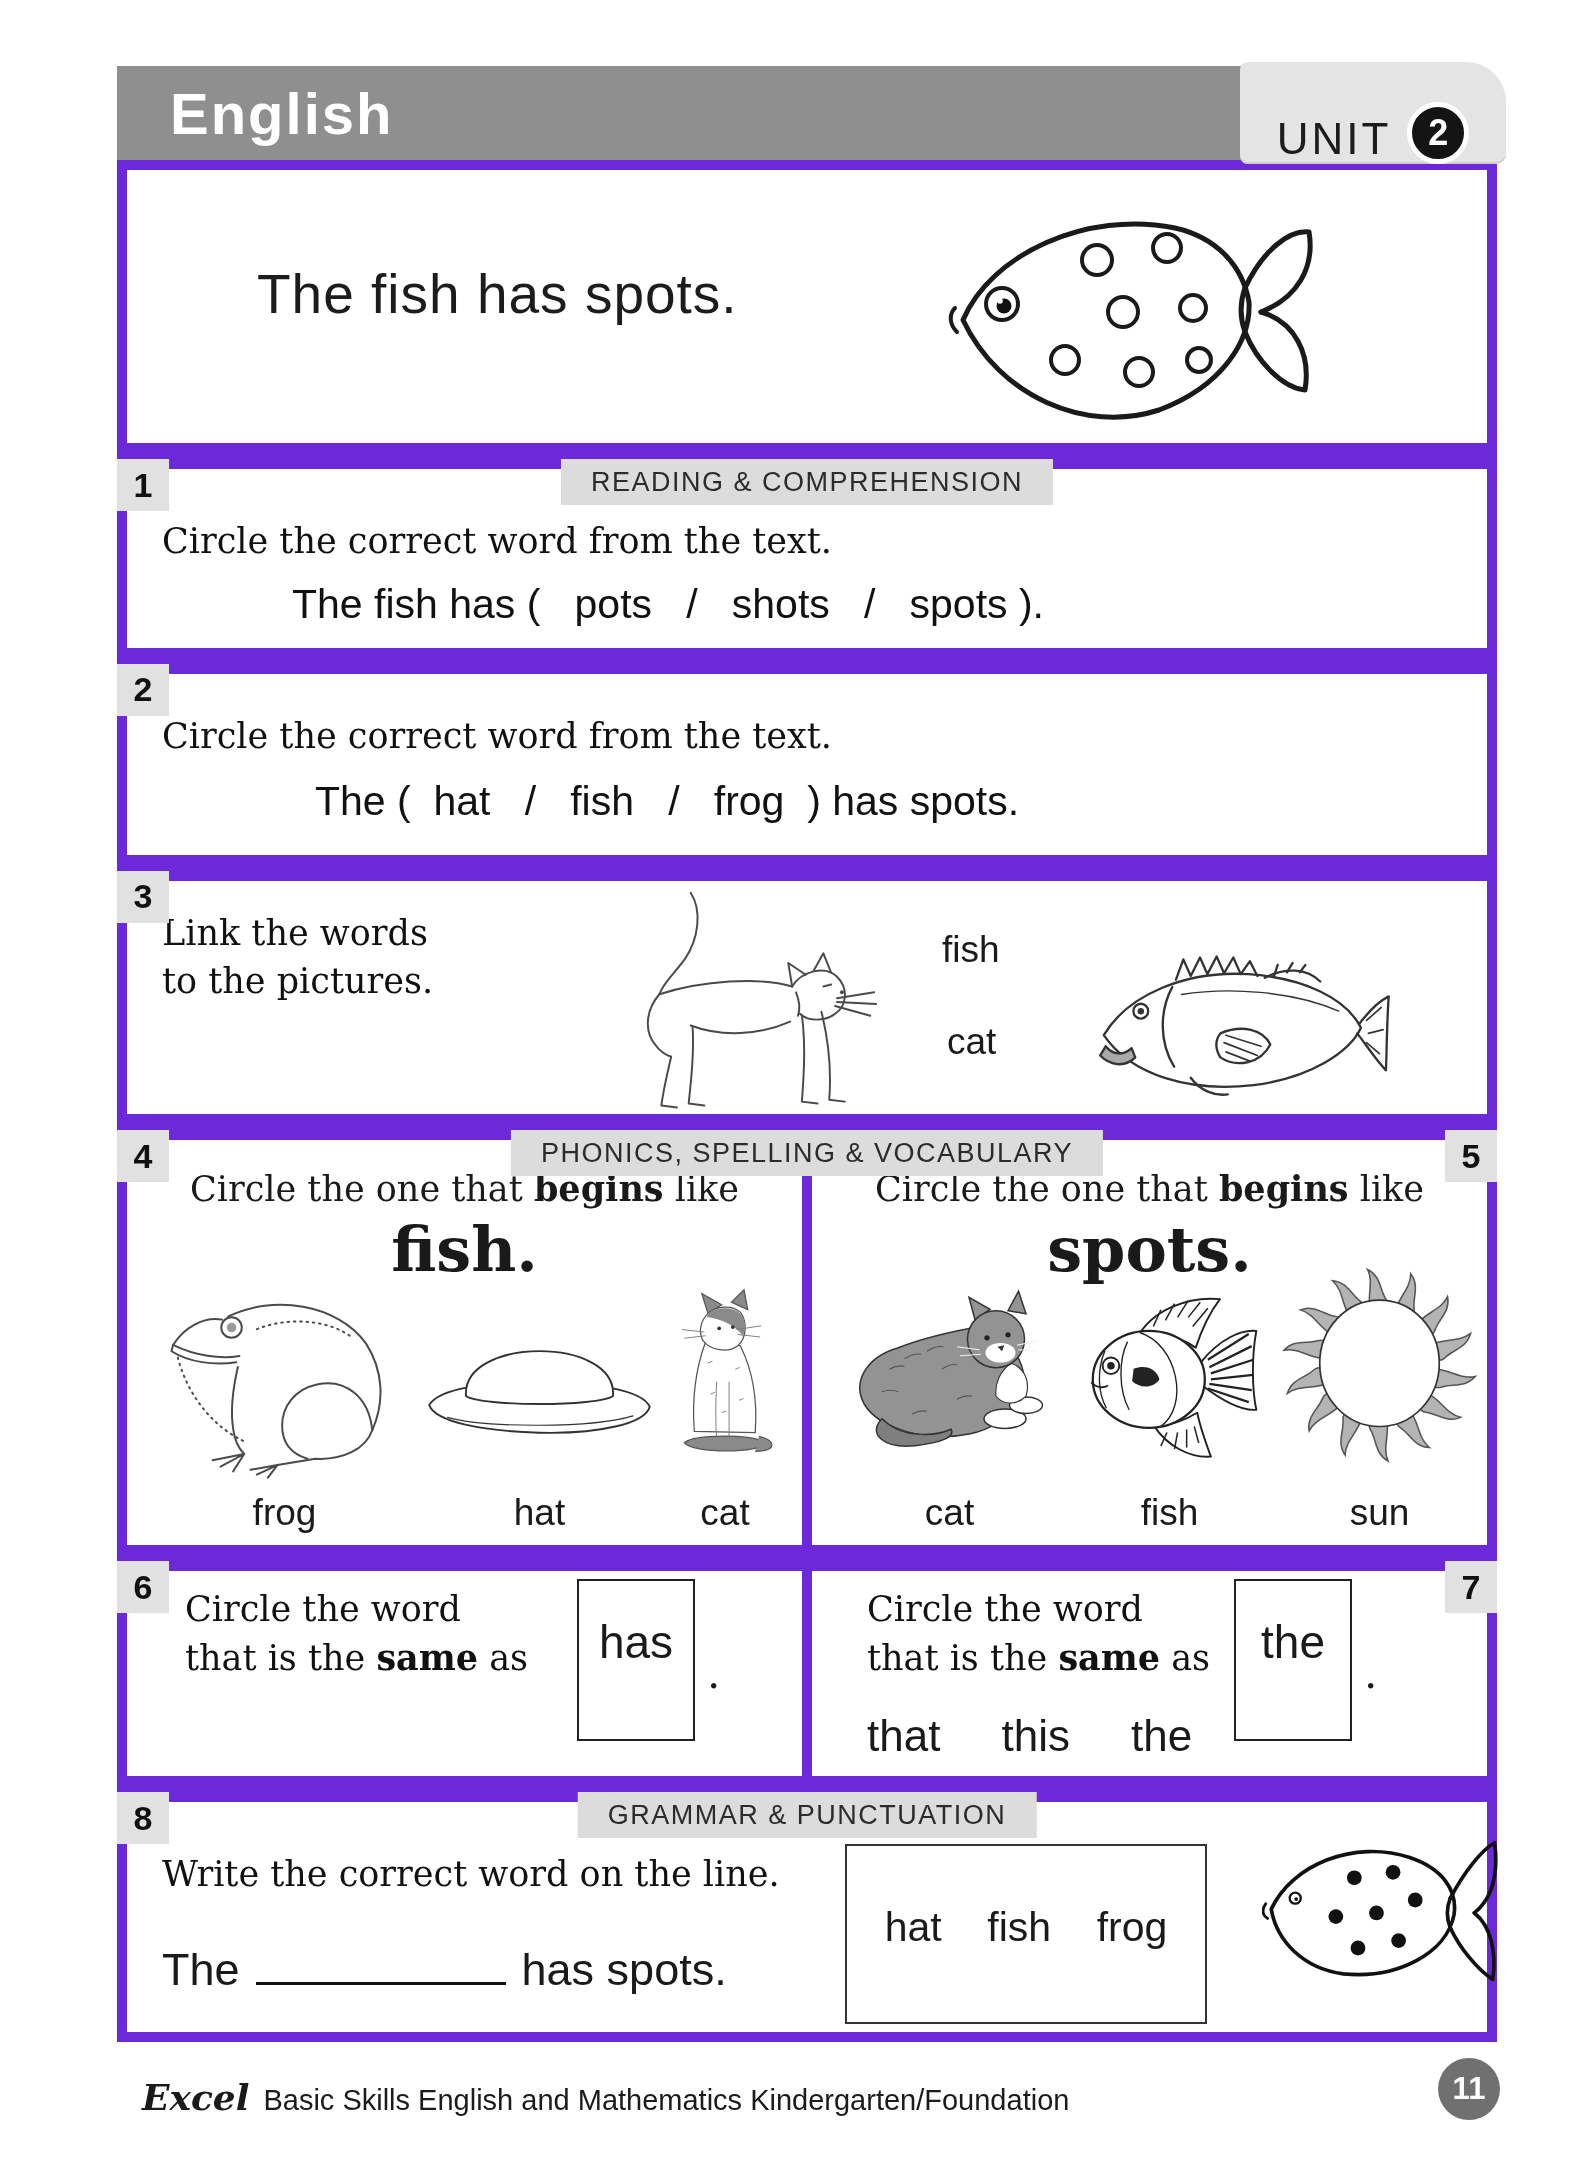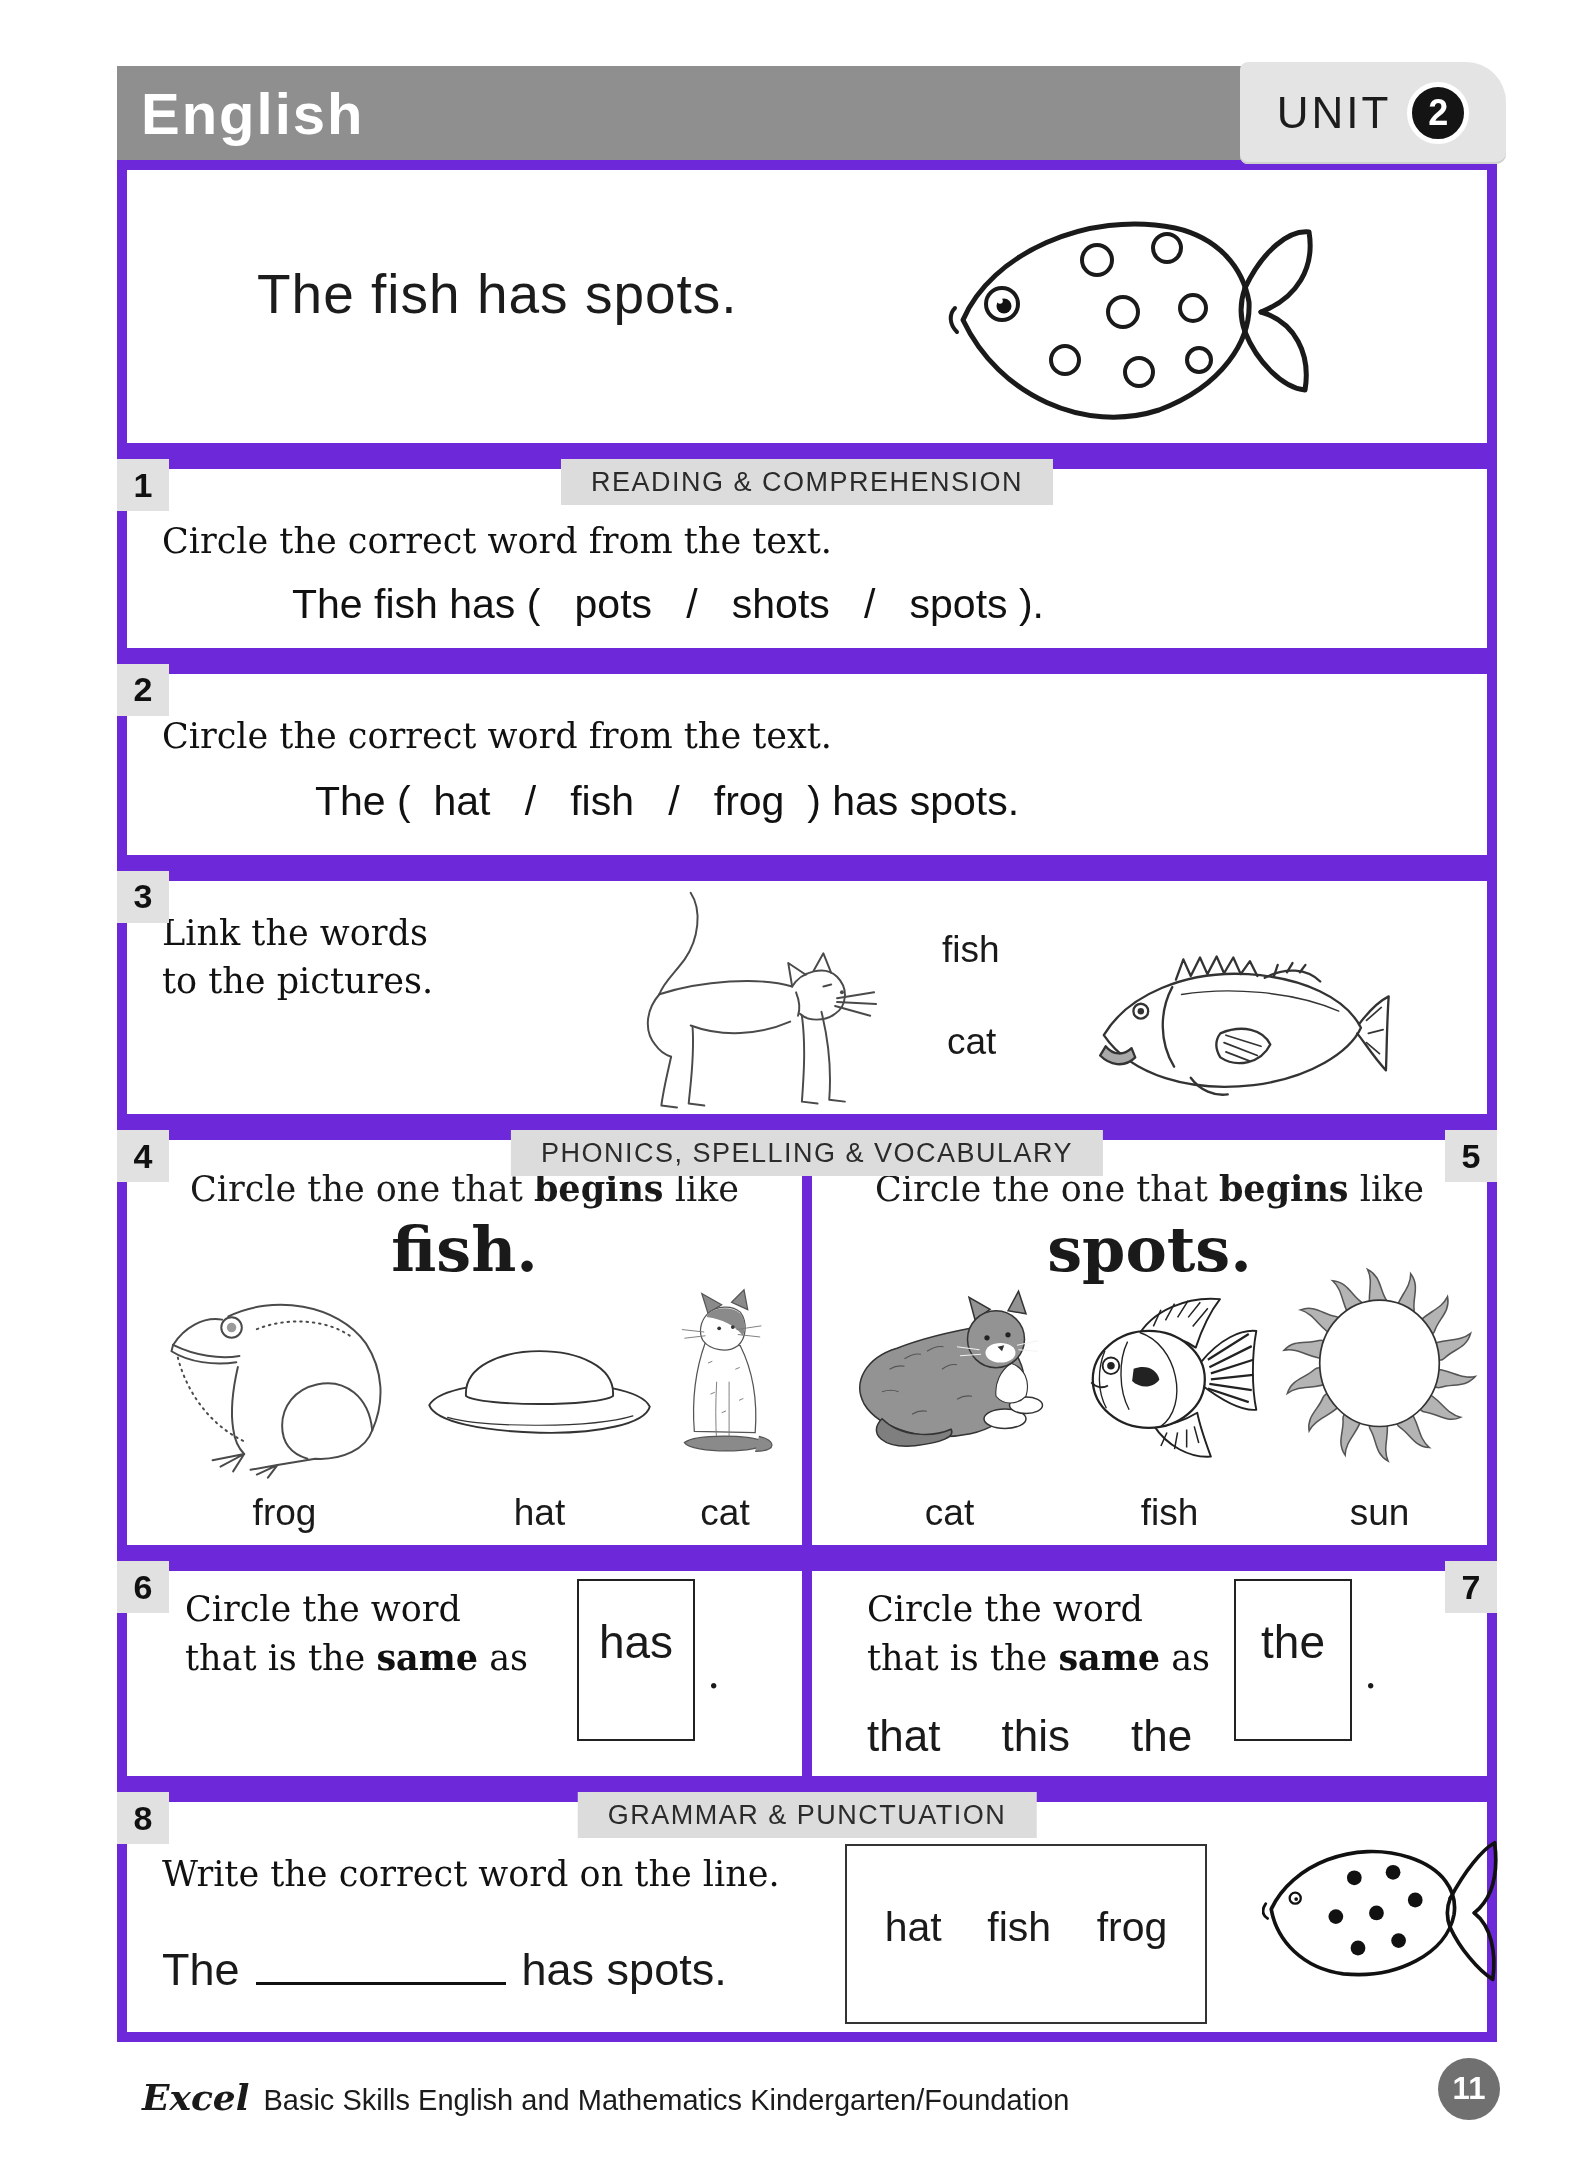--- a/index.html
+++ b/index.html
@@ -1,22 +1,22 @@
 <!DOCTYPE html>
 <html><head>
 <meta charset="utf-8">
 <style>
   * { margin:0; padding:0; box-sizing:border-box; }
   body { background:#fff; font-family:"Liberation Sans", sans-serif; }
   .page { position:relative; width:1584px; height:2168px; background:#fff; overflow:hidden; color:#1a1a1a; }
 
   
   .header-bar { position:absolute; left:117px; top:66px; width:1128px; height:94px; background:#8f8f8f; display:flex; align-items:center; }
-  .header-title { color:#fff; font-weight:bold; font-size:58px; letter-spacing:2px; padding-left:24px; }
-  .unit-tab { position:absolute; left:1240px; top:62px; width:266px; height:102px; background:#e4e4e4; border-radius:8px 40px 10px 8px; display:flex; align-items:center; justify-content:center; gap:16px; z-index:5; box-shadow:inset 0 -2px 0 #cfcfcf; }
+  .header-title { color:#fff; font-weight:bold; font-size:58px; letter-spacing:2px; padding-left:53px; }
+  .unit-tab { position:absolute; left:1240px; top:62px; width:266px; height:102px; background:#e4e4e4; border-radius:8px 40px 10px 8px; display:flex; align-items:flex-end; justify-content:center; gap:16px; z-index:5; box-shadow:inset 0 -2px 0 #cfcfcf; }
   .unit-label { font-size:44px; letter-spacing:3px; color:#1c1c1c; }
   .unit-circle { width:62px; height:62px; background:#141414; border:5px solid #fff; border-radius:50%; display:flex; align-items:center; justify-content:center; }
   .unit-number { color:#fff; font-weight:bold; font-size:36px; }
 
   
   .content { position:absolute; left:117px; top:160px; width:1380px; height:1882px; background:#6d28d9; padding:10px; display:flex; flex-direction:column; gap:26px; }
   .box { position:relative; background:#fff; width:100%; }
   .row { position:relative; display:flex; gap:10px; }
   .row .box { flex:1; }
 

